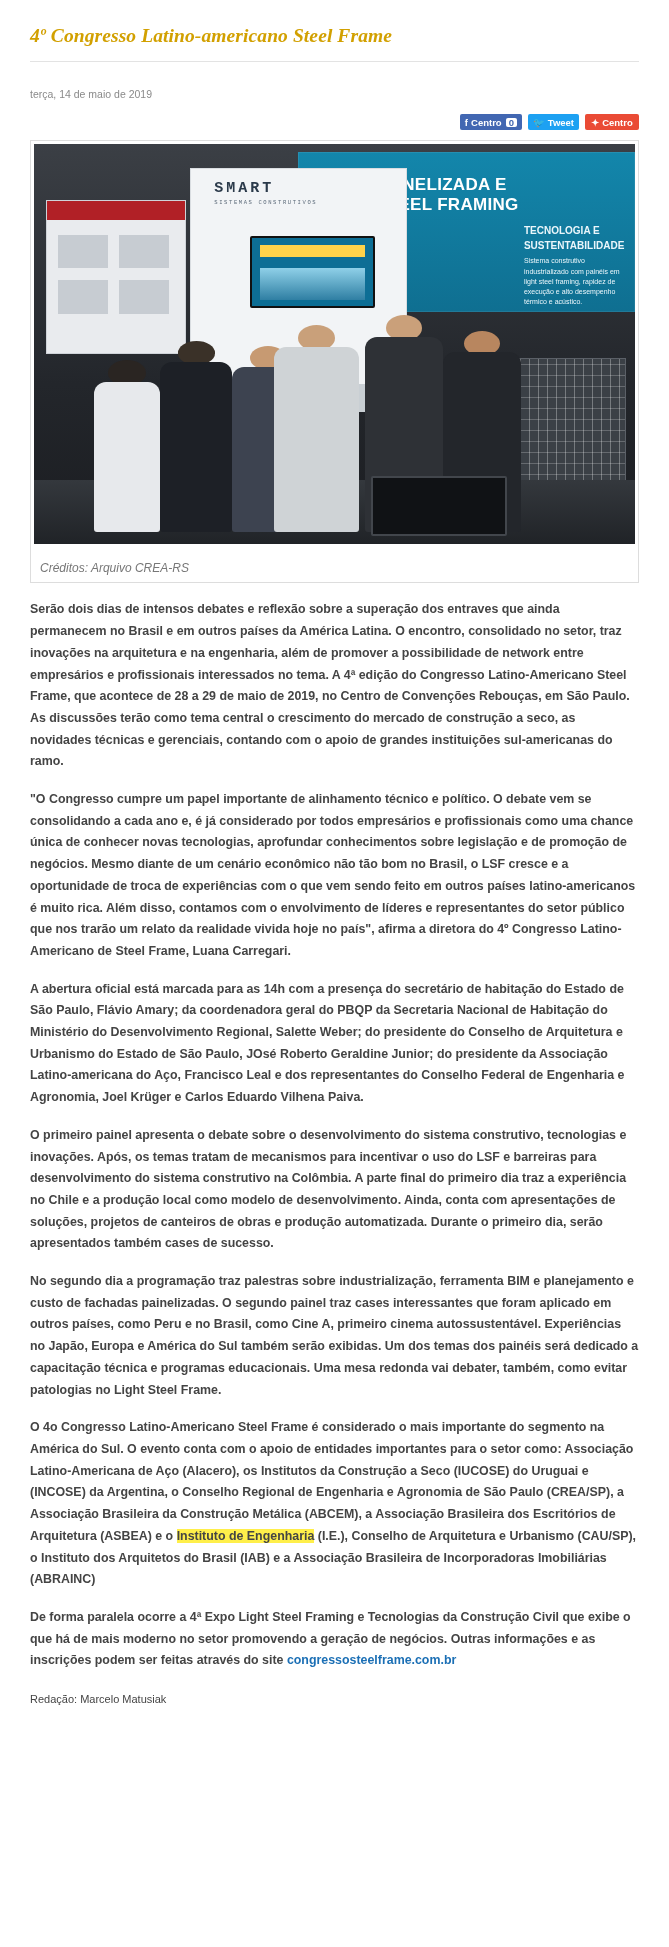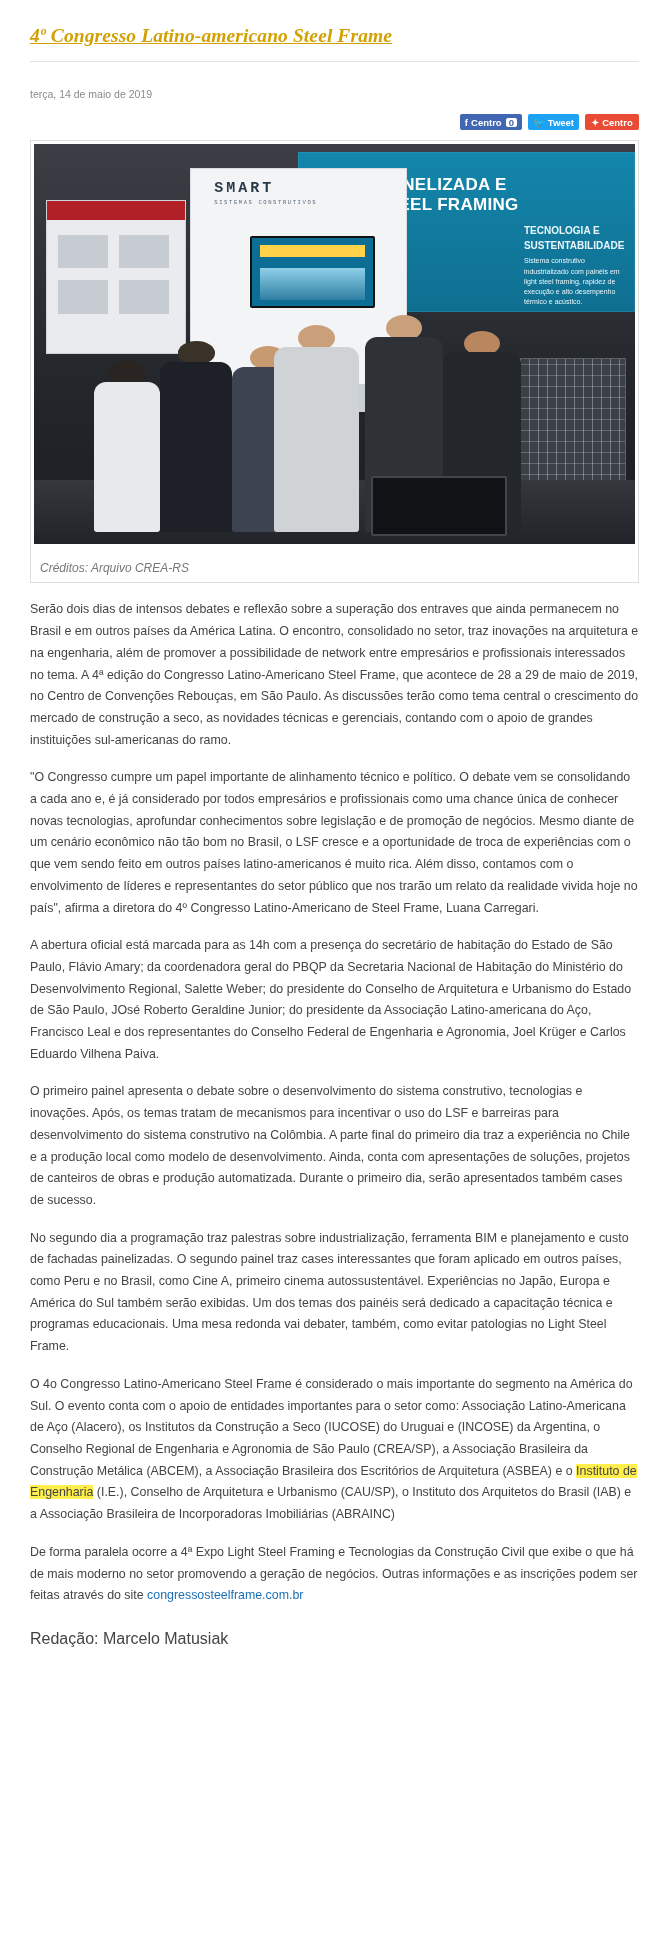--- a/index.html
+++ b/index.html
@@ -21,21 +21,20 @@
   }
   .article-title {
     font-family: "Liberation Serif", serif;
     font-size: 19.5px;
     font-weight: bold;
     font-style: italic;
     color: #d2a000;
     letter-spacing: 0.1px;
     margin: 6px 0 0 0;
     line-height: 1.2;
-    text-decoration: underline;
   }
   .title-rule {
     margin-top: 14px;
     border-top: 1px solid #e3e3e3;
     width: 100%;
   }
   .date-line {
     font-size: 10.5px;
     color: #8a8a8a;
     margin-top: 26px;
@@ -107,30 +106,31 @@
     color: #777777;
     padding: 5px 4px 4px 6px;
     margin-top: 12px;
   }
   p.body {
     font-size: 12.4px;
     line-height: 1.75;
     color: #444444;
     margin: 16px 0 0 0;
     text-align: left;
+    font-weight: bold;
   }
   .highlight {
     background: #ffef4a;
   }
   a.link {
     color: #1b6fb5;
     text-decoration: none;
   }
   .credits {
-    font-size: 16px;
+    font-size: 11px;
     line-height: 1.7;
     color: #444444;
     margin-top: 18px;
   }
   .credits div { margin-bottom: 2px; }
 
   
   .ph-bg {
     position: absolute; inset: 0;
     background: linear-gradient(180deg, #3b3f45 0%, #23262b 60%, #1b1d21 100%);

